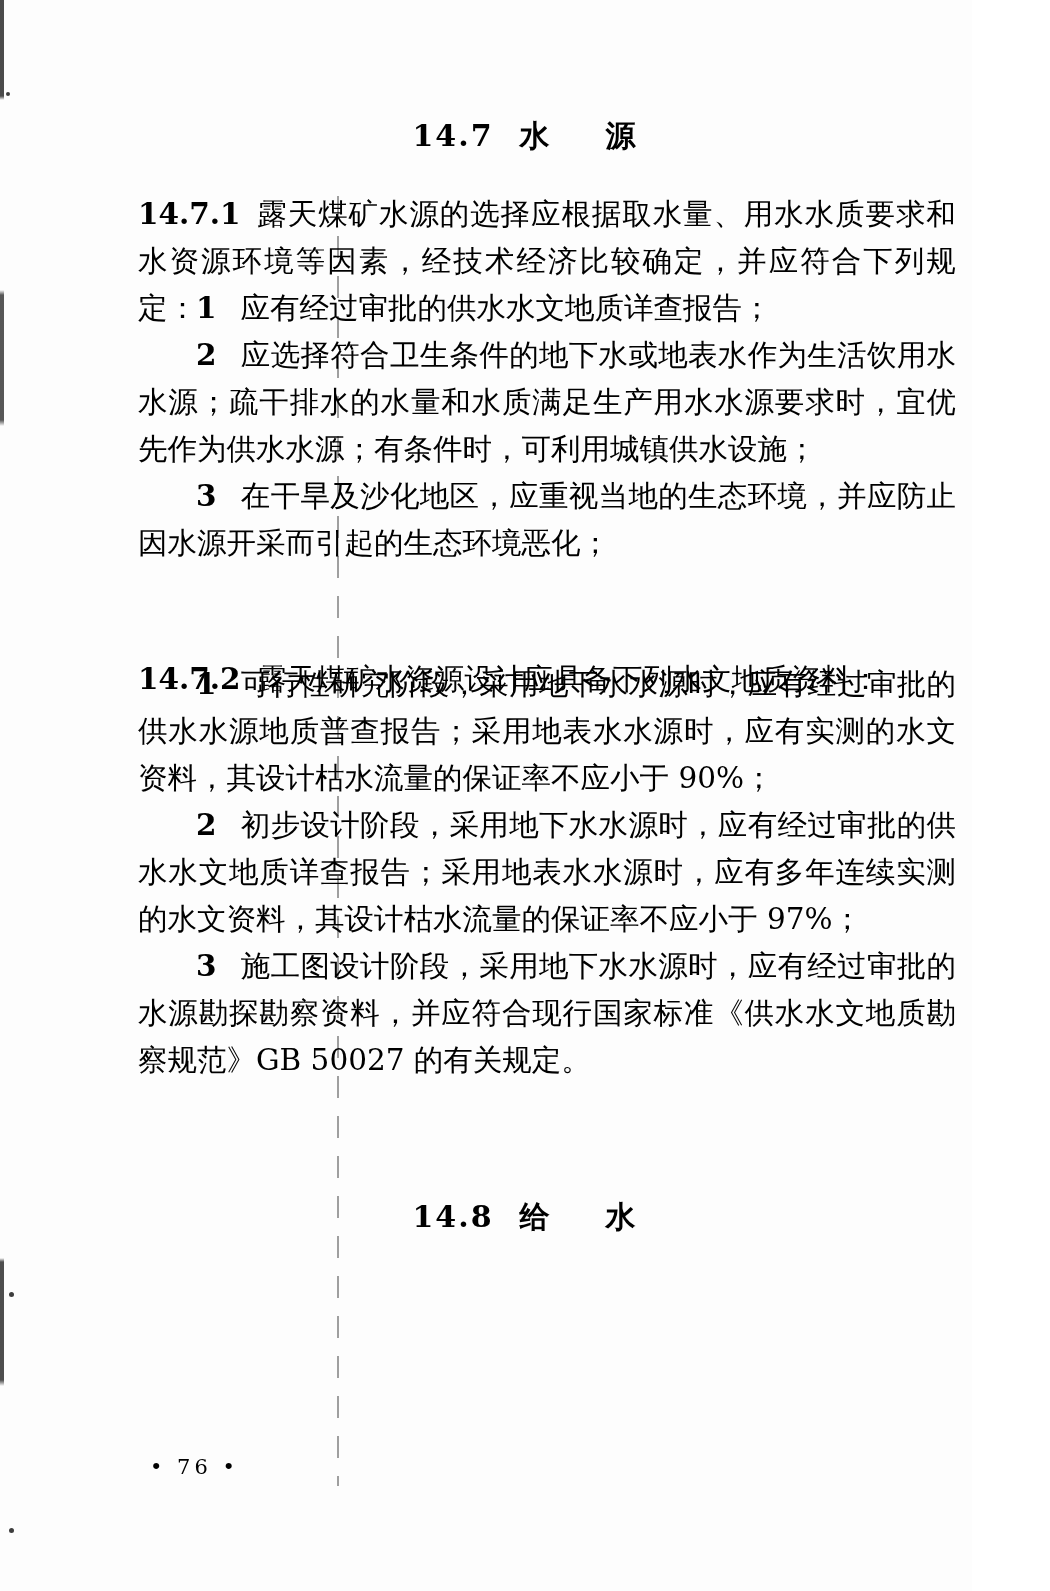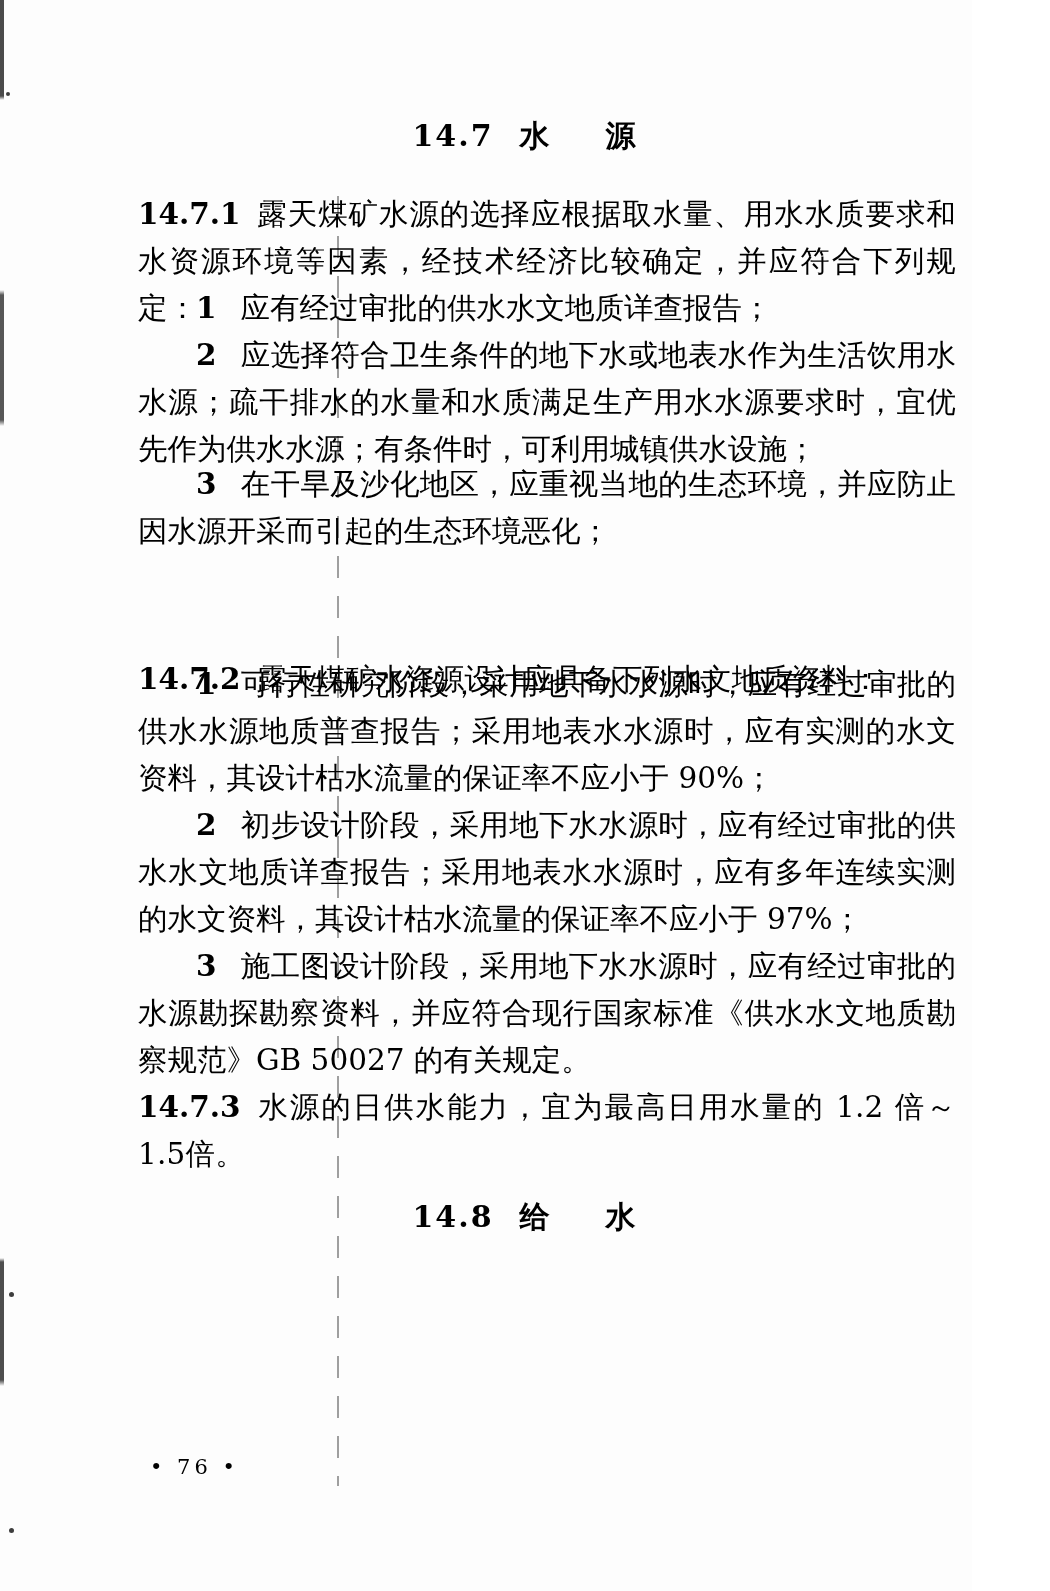--- a/index.html
+++ b/index.html
@@ -149,44 +149,41 @@
     </div>
 
     <div class="item" style="top:284px;">
       <span class="inum">1</span><span>应有经过审批的供水水文地质详查报告；</span>
     </div>
 
     <div class="item" style="top:331px;">
       <span class="inum">2</span><span>应选择符合卫生条件的地下水或地表水作为生活饮用水水源；疏干排水的水量和水质满足生产用水水源要求时，宜优先作为供水水源；有条件时，可利用城镇供水设施；</span>
     </div>
 
-    <div class="item" style="top:460px;">
+    <div class="item" style="top:472px;">
       <span class="inum">3</span><span>在干旱及沙化地区，应重视当地的生态环境，并应防止因水源开采而引起的生态环境恶化；</span>
     </div>
 
 
     <div class="para" style="top:640px;margin-top:15px;">
       <span class="lead">14.7.2</span><span>露天煤矿水资源设计应具备下列水文地质资料：</span>
     </div>
 
     <div class="item" style="top:660px;">
       <span class="inum">1</span><span>可行性研究阶段，采用地下水水源时，应有经过审批的供水水源地质普查报告；采用地表水水源时，应有实测的水文资料，其设计枯水流量的保证率不应小于 90%；</span>
     </div>
 
     <div class="item" style="top:801px;">
       <span class="inum">2</span><span>初步设计阶段，采用地下水水源时，应有经过审批的供水水文地质详查报告；采用地表水水源时，应有多年连续实测的水文资料，其设计枯水流量的保证率不应小于 97%；</span>
     </div>
 
     <div class="item" style="top:942px;">
       <span class="inum">3</span><span>施工图设计阶段，采用地下水水源时，应有经过审批的水源勘探勘察资料，并应符合现行国家标准《供水水文地质勘察规范》GB 50027 的有关规定。</span>
     </div>
 
-    <div class="para" style="top:1083px;">
-      <span class="lead">14.7.3</span><span>水源的日供水能力，宜为最高日用水量的 1.2 倍～1.5倍。</span>
-    </div>
 
     <div class="section-head" style="position:absolute; left:0; top:1197px; width:1050px;">
       <span class="num">14.8</span><span class="w1">给</span><span>水</span>
     </div>
 
 
 
     <div class="folio" style="top:1455px;">• 76 •</div>
 
   </div>

